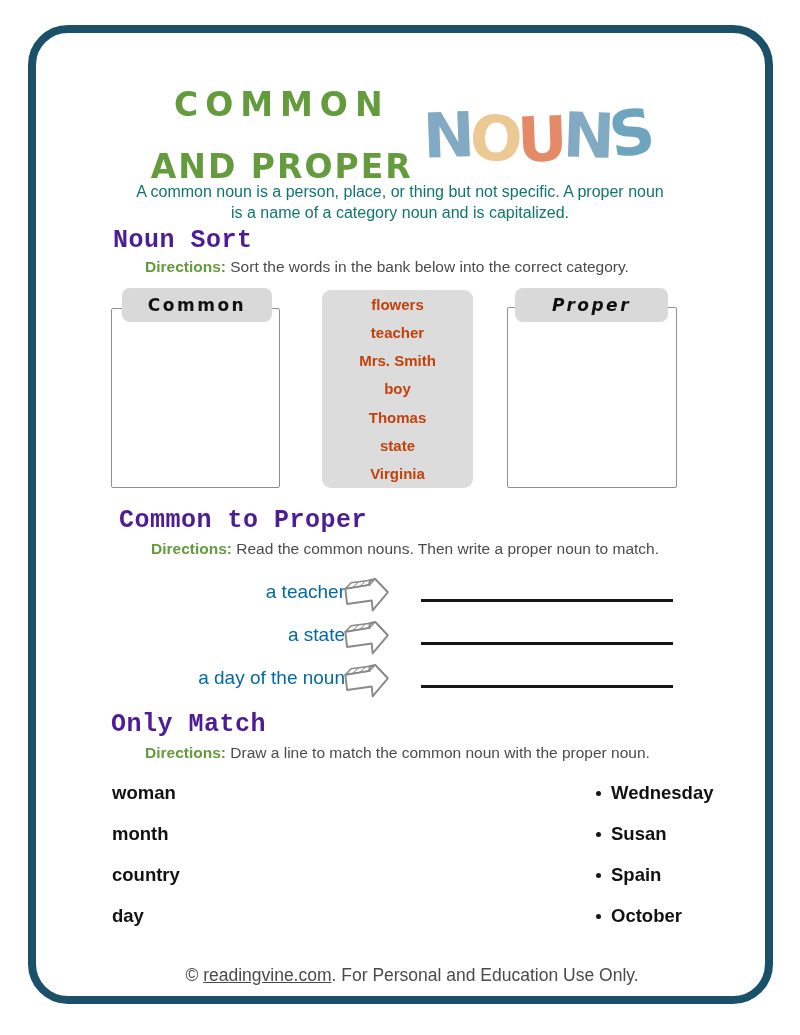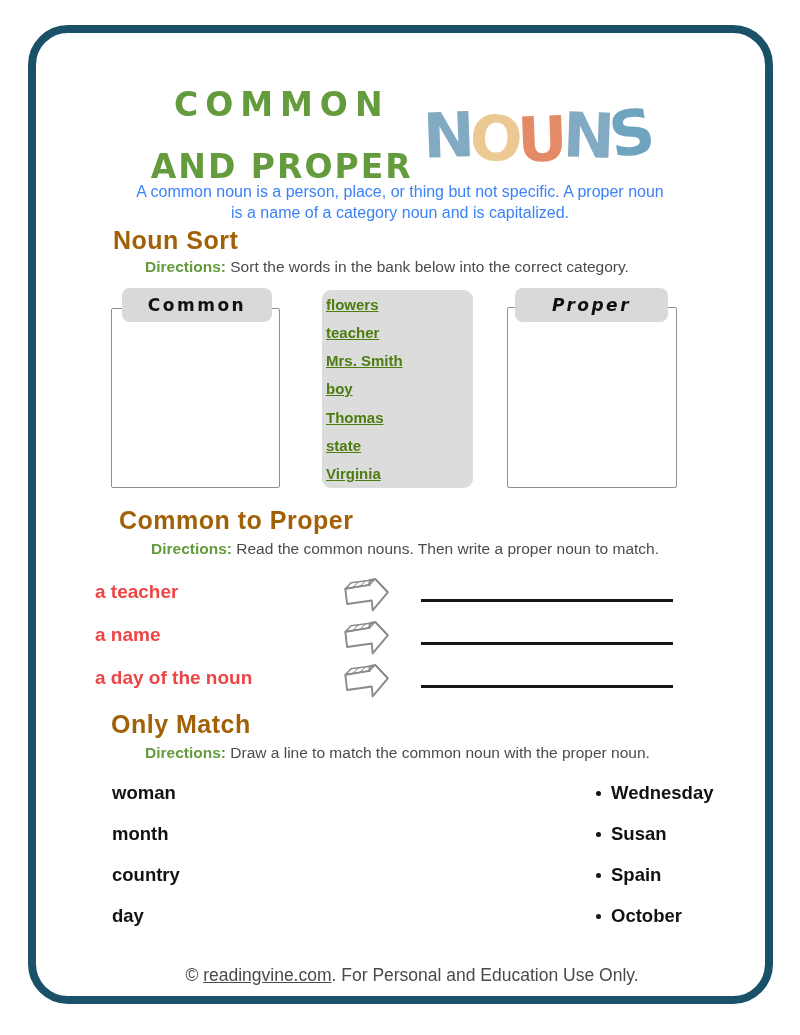--- a/index.html
+++ b/index.html
@@ -20,46 +20,46 @@
   .title-nouns { font-family:"DejaVu Sans", sans-serif; font-weight:900; font-size:62px;
                  letter-spacing:-5px; display:flex; align-items:center; }
   .nouns-letter { display:inline-block; }
   .nouns-letter:nth-child(1){ transform:rotate(-2deg); }
   .nouns-letter:nth-child(2){ transform:rotate(3deg) translateY(3px); }
   .nouns-letter:nth-child(3){ transform:rotate(-2deg) translateY(4px); }
   .nouns-letter:nth-child(4){ transform:rotate(2deg); }
   .nouns-letter:nth-child(5){ transform:rotate(-9deg) translateY(-2px); }
 
   .intro { position:absolute; left:0; top:181px; width:800px; text-align:center;
-           font-size:16px; font-weight:500; color:#3b82f6; line-height:1.33; }
+           font-size:16px; font-weight:500; color:#0f766e; line-height:1.33; }
 
-  .section-heading { position:absolute; font-family:Liberation Sans, sans-serif;
-                     font-weight:800; font-size:25px; color:#a16207; letter-spacing:0.5px; }
+  .section-heading { position:absolute; font-family:Liberation Mono, monospace;
+                     font-weight:800; font-size:25px; color:#4c1d95; letter-spacing:0.5px; }
   .directions { position:absolute; font-size:15.5px; color:#4b4b4b; font-weight:500;margin-left:32px; }
   .dir-label { color:#6b9c3e; font-weight:700; }
 
   
   .sort-box { position:absolute; background:#ffffff; border:1.5px solid #8f8f8f; border-radius:2px; }
   .box-common { left:111px; top:308px; width:169px; height:180px; }
   .box-proper { left:507px; top:307px; width:170px; height:181px; }
   .box-label { position:absolute; background:#d9d9d9; border-radius:8px;
                display:flex; align-items:center; justify-content:center;
                font-family:"DejaVu Sans", sans-serif; font-weight:800; font-size:17px;
                color:#101010; letter-spacing:2.5px; }
   .label-common { left:122px; top:288px; width:150px; height:34px; }
   .label-proper { left:515px; top:288px; width:153px; height:34px;font-style:italic; }
   .word-bank { position:absolute; left:322px; top:290px; width:151px; height:198px;
                background:#dcdcdc; border-radius:9px; display:flex; flex-direction:column;
                justify-content:space-between; padding:6px 4px; }
-  .bank-word { text-align:left; font-size:15px; font-weight:700; color:#4d7c0f;text-decoration:underline; }
+  .bank-word { text-align:center; font-size:15px; font-weight:700; color:#c2410c; }
 
   
   .ctp-row { position:absolute; left:0; width:800px; height:40px; }
-  .ctp-label { position:absolute; left:95px; top:0; width:250px; text-align:left;
-               line-height:40px; font-size:19px; font-weight:700; color:#ef4444; }
+  .ctp-label { position:absolute; left:95px; top:0; width:250px; text-align:right;
+               line-height:40px; font-size:19px; font-weight:400; color:#0369a1; }
   .ctp-arrow { position:absolute; left:341px; top:1px; width:52px; height:42px; }
   .ctp-line { position:absolute; left:421px; top:27px; width:252px; height:0;
               border-top:3px solid #161616; }
 
   
   .match-word-left { position:absolute; left:112px; font-size:18.5px; font-weight:700;
                      color:#121212; line-height:26px; }
   .match-item-right { position:absolute; left:596px; display:flex; align-items:center;
                       gap:10px; line-height:26px; }
   .bullet-dot { width:5px; height:5px; border-radius:50%; background:#161616; flex:0 0 auto; }
@@ -137,21 +137,21 @@
   </div>
 
   <div class="ctp-row" style="top:572px;">
     <div class="ctp-label">a teacher</div>
     <svg class="ctp-arrow" viewBox="0 0 60 46">
         <use href="#sketch-arrow"></use>
       </svg>
     <div class="ctp-line"></div>
   </div>
   <div class="ctp-row" style="top:615px;">
-    <div class="ctp-label">a name</div>
+    <div class="ctp-label">a state</div>
     <svg class="ctp-arrow" viewBox="0 0 60 46">
         <use href="#sketch-arrow"></use>
       </svg>
     <div class="ctp-line"></div>
   </div>
   <div class="ctp-row" style="top:658px;">
     <div class="ctp-label">a day of the noun</div>
     <svg class="ctp-arrow" viewBox="0 0 60 46">
         <use href="#sketch-arrow"></use>
       </svg>

